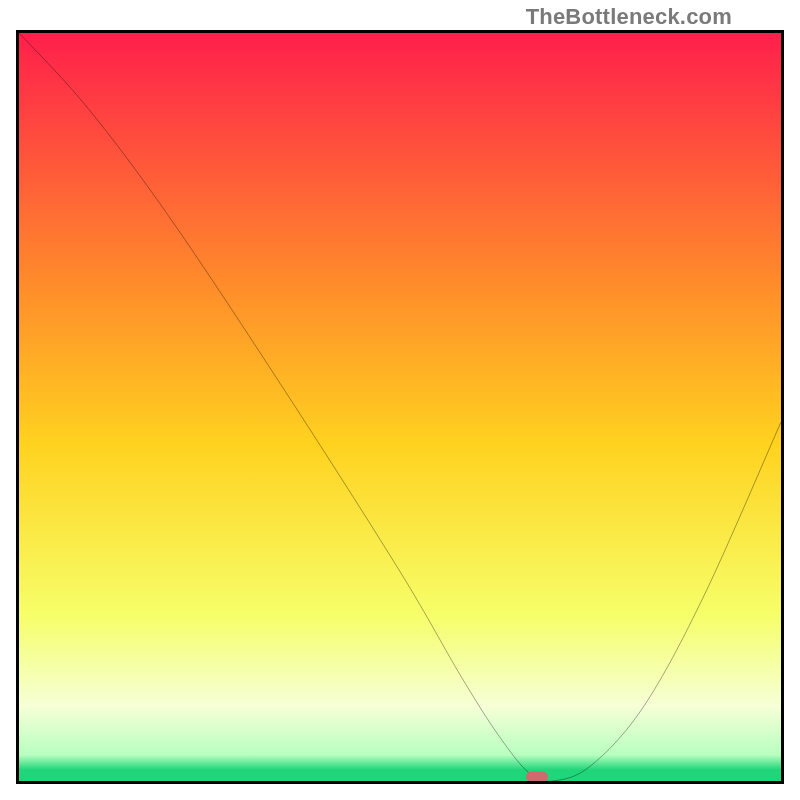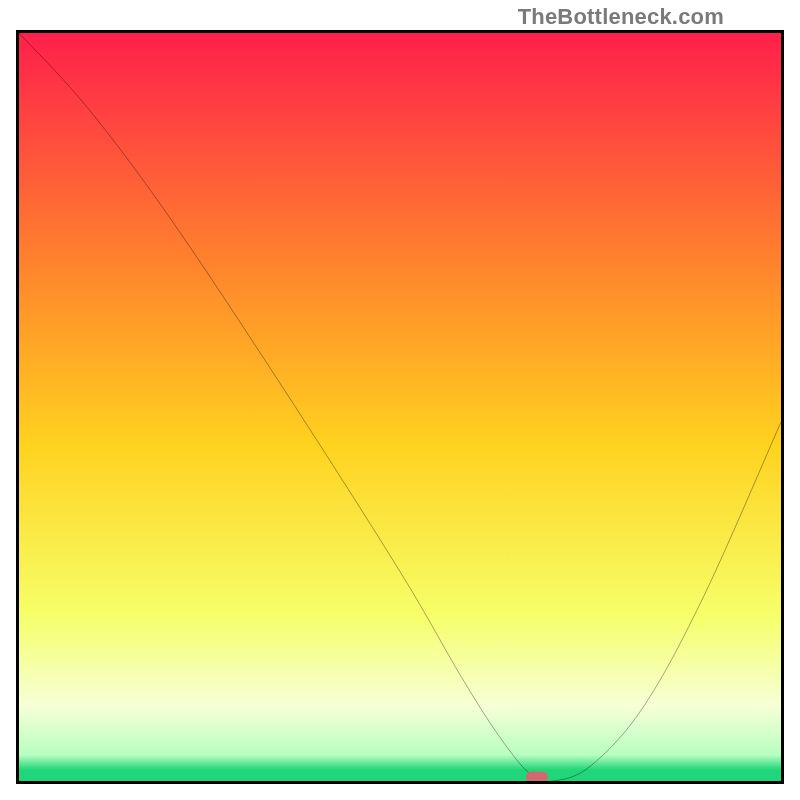--- a/index.html
+++ b/index.html
@@ -6,20 +6,21 @@
     margin: 0;
     padding: 0;
     width: 800px;
     height: 800px;
     background: #ffffff;
   }
   .container {
     position: relative;
     width: 736px;
     height: 800px;
+    padding-left: 8px;
   }
   .watermark {
     position: absolute;
     top: 4px;
     right: 12px;
     font-family: Arial, Helvetica, sans-serif;
     font-size: 22px;
     font-weight: 600;
     color: #7a7a7a;
     letter-spacing: 0.2px;

